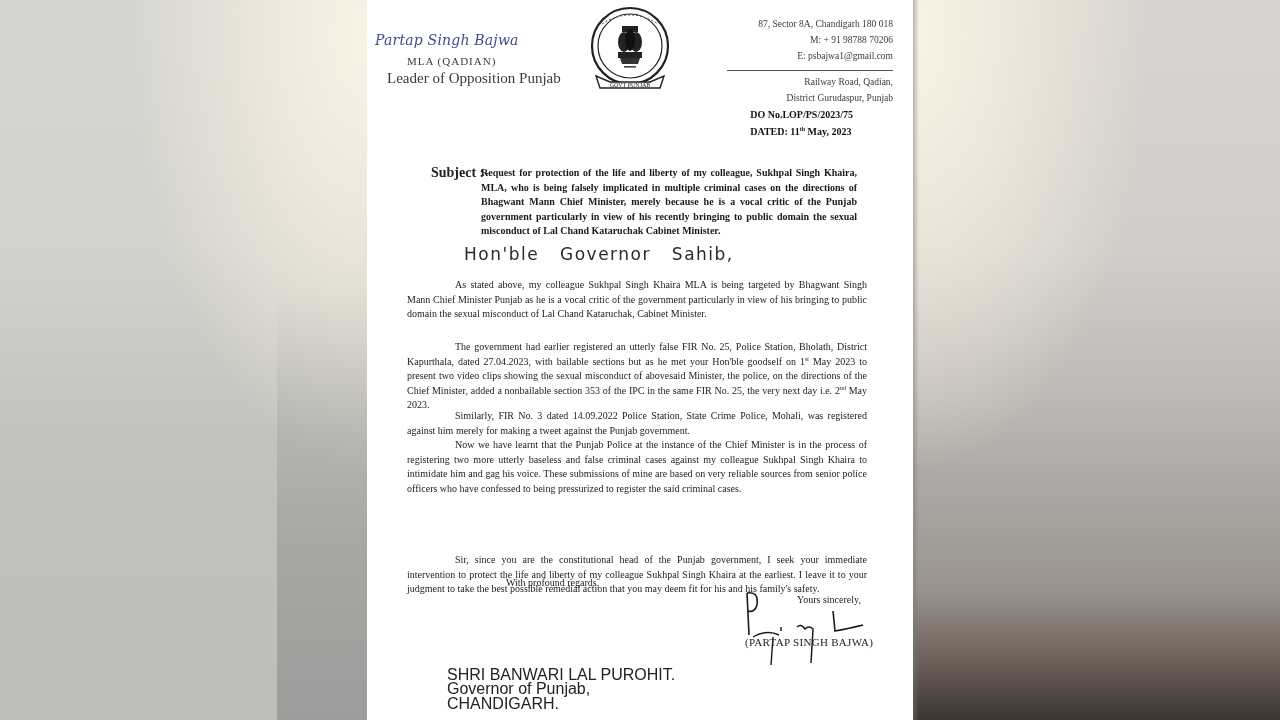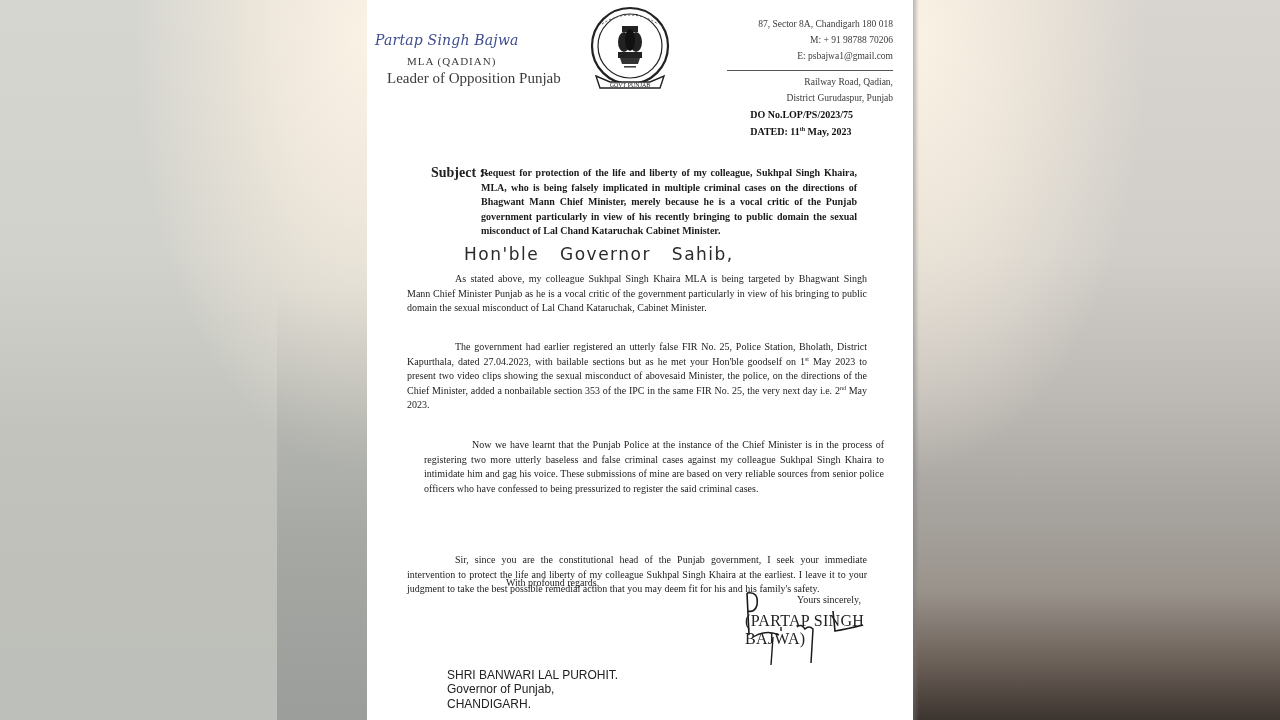--- a/index.html
+++ b/index.html
@@ -64,32 +64,32 @@
   .salutation {
     position:absolute; left:97px; top:244px; font-family:"DejaVu Sans", sans-serif;
     font-size:17px; color:#2a2a2a; letter-spacing:1.5px; font-weight:400; word-spacing:14px;
   }
 
   .para {
     position:absolute; left:40px; width:460px; font-size:10px; line-height:14.6px;
     text-align:justify; text-align-last:left; text-indent:48px; color:#222;
   }
   .para sup { font-size:6px; line-height:0; }
-  .p1 { top:272px; }
+  .p1 { top:278px; }
   .p2 { top:340px; }
   .p3 { top:409px; }
-  .p4 { top:438px;margin-left:17px; }
+  .p4 { top:438px; }
   .p5 { top:514px;margin-top:39px; }
   .closing { position:absolute; left:107px; top:577px; font-size:10px; color:#222;margin-left:32px; }
 
   .yours { position:absolute; left:430px; top:594px; font-size:10px; color:#222; }
   .signature { position:absolute; left:370px; top:585px; width:170px; height:80px; }
-  .sign-name { position:absolute; left:378px; top:612px; font-size:16px; color:#222; letter-spacing:0.3px;font-family:Liberation Serif, serif; }
+  .sign-name { position:absolute; left:378px; top:636px; font-size:11px; color:#222; letter-spacing:0.3px;font-family:Liberation Serif, serif; }
 
-  .recipient { position:absolute; left:80px; top:668px; font-family:"Liberation Sans", sans-serif; font-size:12px; line-height:14.4px; color:#222; }
+  .recipient { position:absolute; left:80px; top:668px; font-family:"Liberation Sans", sans-serif; font-size:16px; line-height:14.4px; color:#222; }
 </style>
 </head>
 <body>
 
 <div class="bg-left"></div>
 <div class="bg-right"></div>
 
 <div class="page">
 
   <div class="lh-name">Partap Singh Bajwa</div>
@@ -127,20 +127,21 @@
     <div><span>DATED: 11</span><sup>th</sup><span> May, 2023</span></div>
   </div>
 
   <div class="subject-label">Subject :-</div>
   <div class="subject-text">Request for protection of the life and liberty of my colleague, Sukhpal Singh Khaira, MLA, who is being falsely implicated in multiple criminal cases on the directions of Bhagwant Mann Chief Minister, merely because he is a vocal critic of the Punjab government particularly in view of his recently bringing to public domain the sexual misconduct of Lal Chand Kataruchak Cabinet Minister.</div>
 
   <div class="salutation">Hon'ble Governor Sahib,</div>
 
   <div class="para p1">As stated above, my colleague Sukhpal Singh Khaira MLA is being targeted by Bhagwant Singh Mann Chief Minister Punjab as he is a vocal critic of the government particularly in view of his bringing to public domain the sexual misconduct of Lal Chand Kataruchak, Cabinet Minister.</div>
   <div class="para p2"><span>The government had earlier registered an utterly false FIR No. 25, Police Station, Bholath, District Kapurthala, dated 27.04.2023, with bailable sections but as he met your Hon'ble goodself on 1</span><sup>st</sup><span> May 2023 to present two video clips showing the sexual misconduct of abovesaid Minister, the police, on the directions of the Chief Minister, added a nonbailable section 353 of the IPC in the same FIR No. 25, the very next day i.e. 2</span><sup>nd</sup><span> May 2023.</span></div>
+  <div class="para p3">Similarly, FIR No. 3 dated 14.09.2022 Police Station, State Crime Police, Mohali, was registered against him merely for making a tweet against the Punjab government.</div>
   <div class="para p4">Now we have learnt that the Punjab Police at the instance of the Chief Minister is in the process of registering two more utterly baseless and false criminal cases against my colleague Sukhpal Singh Khaira to intimidate him and gag his voice. These submissions of mine are based on very reliable sources from senior police officers who have confessed to being pressurized to register the said criminal cases.</div>
   <div class="para p5">Sir, since you are the constitutional head of the Punjab government, I seek your immediate intervention to protect the life and liberty of my colleague Sukhpal Singh Khaira at the earliest. I leave it to your judgment to take the best possible remedial action that you may deem fit for his and his family's safety.</div>
   <div class="closing">With profound regards,</div>
 
   <div class="yours">Yours sincerely,</div>
   <svg class="signature" viewBox="0 0 170 80">
     <path d="M10 8 L12 50 M10 8 Q22 6 20 20 Q18 28 10 26" fill="none" stroke="#1a1a1a" stroke-width="1.6"></path>
     <path d="M16 52 Q30 44 42 50" fill="none" stroke="#1a1a1a" stroke-width="1.4"></path>
     <path d="M44 42 L44 46" fill="none" stroke="#1a1a1a" stroke-width="1.4"></path>
     <path d="M60 42 Q64 38 68 44 Q72 40 76 44 L74 78" fill="none" stroke="#1a1a1a" stroke-width="1.5"></path>

